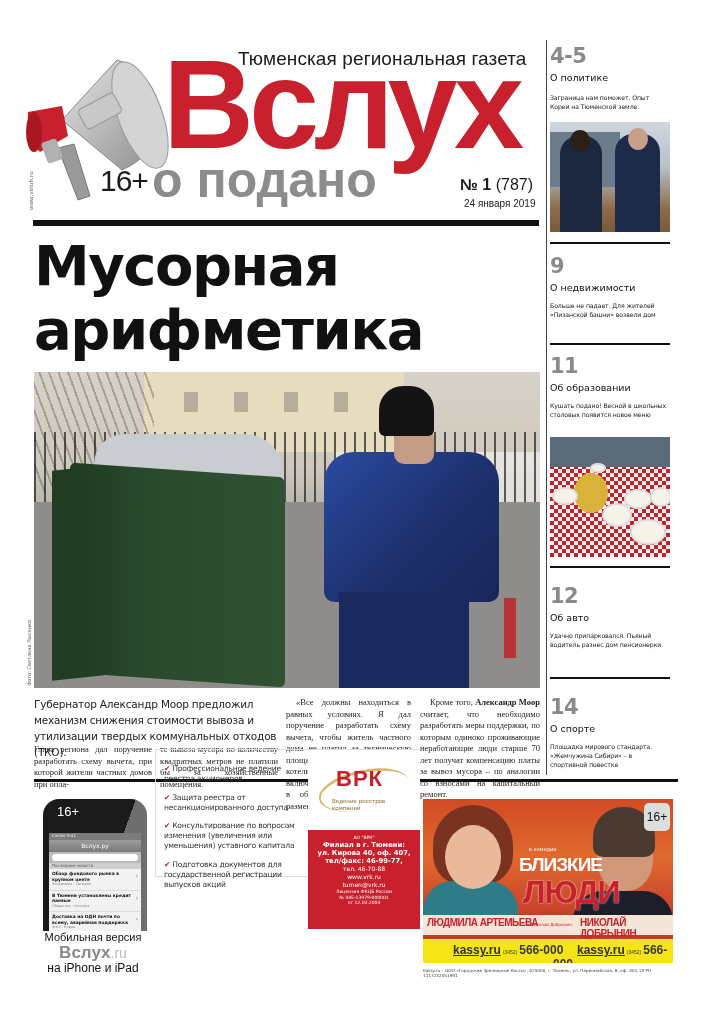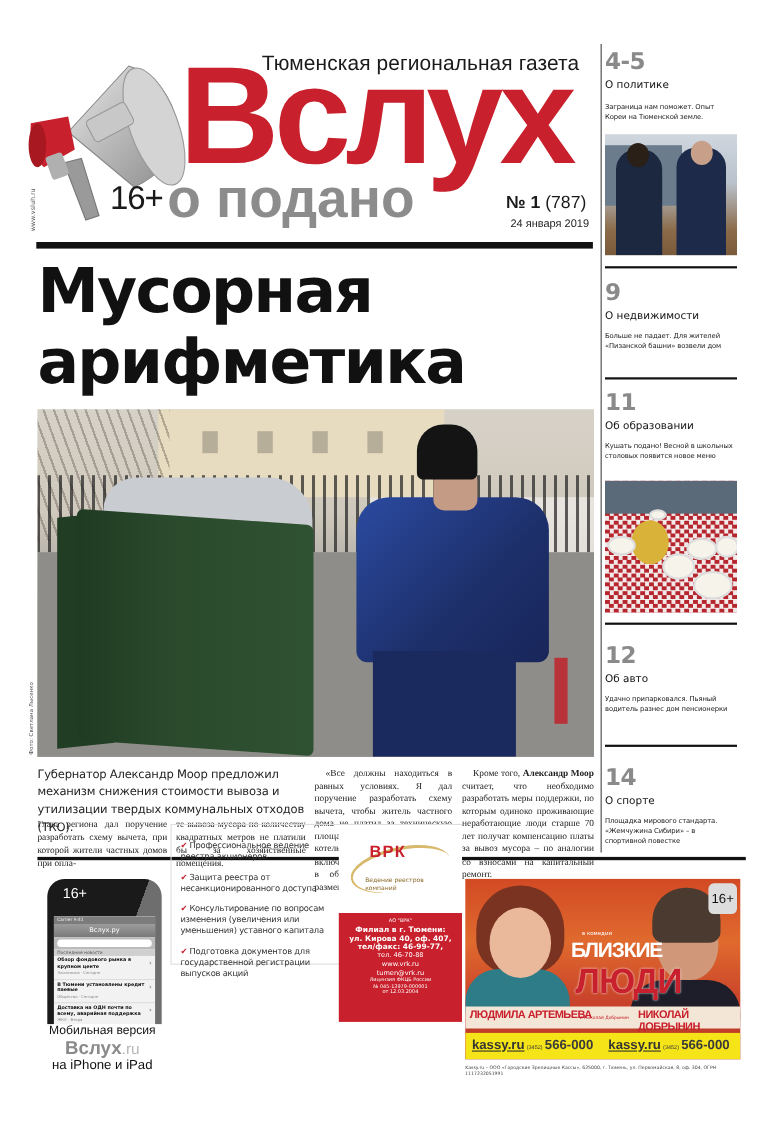--- a/index.html
+++ b/index.html
@@ -106,21 +106,21 @@
   .pc-brand { font-size: 17px; line-height: 18px; font-weight: bold; color: #8a8a8a; }
   .pc-brand span { font-weight: normal; color: #b8b8b8; font-size: 14px; }
   .pc-line3 { font-size: 12px; line-height: 13px; }
 
   .ad-vrk { position: absolute; left: 155px; top: 749px; width: 265px; height: 128px; border: 1px solid #ddd; padding-left: 40px; }
   .vrk-list { position: absolute; left: 8px; top: 14px; width: 142px; list-style: none; font-family: "DejaVu Sans", sans-serif; font-size: 7.6px; line-height: 10px; color: #333; }
   .vrk-list li { margin-bottom: 8.5px; letter-spacing: -0.2px; }
   .vrk-list .chk { color: #c8202c; font-weight: bold; margin-right: 2px; }
   .vrk-brand { position: absolute; left: 152px; top: 0; width: 112px; height: 80px; background: #fff; }
   .vrk-swoosh { position: absolute; left: 10px; top: 20px; width: 92px; height: 40px; border-radius: 50%; border-top: 3px solid #d8b86a; border-left: 2px solid #d8b86a; transform: rotate(-12deg); }
-  .vrk-logo { position: absolute; left: 28px; top: 16px; font-family: "Liberation Sans", sans-serif; font-weight: bold; font-size: 15px; color: #c8202c; letter-spacing: 1px; }
+  .vrk-logo { position: absolute; left: 28px; top: 16px; font-family: "Liberation Sans", sans-serif; font-weight: bold; font-size: 22px; color: #c8202c; letter-spacing: 1px; }
   .vrk-sub { position: absolute; left: 24px; top: 48px; width: 70px; font-size: 5.5px; line-height: 7px; color: #8a6a2a; }
   .vrk-red { position: absolute; left: 152px; top: 80px; width: 112px; height: 99px; background: #c8202c; color: #fff; text-align: center; font-family: "DejaVu Sans", sans-serif; padding-top: 5px; }
   .vrk-red .small { font-size: 4.5px; line-height: 6px; }
   .vrk-red .bold { font-size: 6.8px; line-height: 8px; font-weight: bold; }
   .vrk-red .norm { font-size: 6px; line-height: 8px; }
   .vrk-red .tiny { font-size: 4.5px; line-height: 5.5px; }
 
   .ad-concert { position: absolute; left: 423px; top: 799px; width: 250px; height: 164px; overflow: hidden;
     background: linear-gradient(180deg, #d24a24 0%, #e06a2e 35%, #c7402a 70%, #b83a28 100%); }
   .cc-woman-hair { position: absolute; left: 10px; top: 6px; width: 80px; height: 80px; border-radius: 40px 40px 30px 30px; background: #7a3320; }
@@ -136,21 +136,21 @@
   .cc-age { position: absolute; left: 221px; top: 4px; width: 26px; height: 28px; border-radius: 5px; background: #ddd; font-family: "Liberation Sans", sans-serif; font-size: 12px; line-height: 28px; text-align: center; color: #111; }
   .cc-genre { position: absolute; left: 106px; top: 47px; font-size: 5px; color: #fff; }
   .cc-title1 { position: absolute; left: 96px; top: 55px; font-family: "Liberation Sans", sans-serif; font-weight: bold; font-size: 19px; color: #fff; letter-spacing: -1px; }
   .cc-title2 { position: absolute; left: 100px; top: 76px; font-family: "Liberation Sans", sans-serif; font-weight: bold; font-size: 32px; line-height: 34px; color: #c8202c; letter-spacing: -1px; text-shadow: 0 0 2px #fff; }
   .cc-strip { position: absolute; left: 0; top: 116px; width: 250px; height: 20px; background: #f3e6d6; }
   .cc-name1 { position: absolute; left: 4px; top: 118px; font-family: "Liberation Sans", sans-serif; font-weight: bold; font-size: 10px; color: #c8202c; letter-spacing: -0.5px; }
   .cc-mid { position: absolute; left: 104px; top: 123px; font-size: 4px; color: #c8202c; }
   .cc-name2 { position: absolute; left: 157px; top: 118px; font-family: "Liberation Sans", sans-serif; font-weight: bold; font-size: 10px; color: #c8202c; letter-spacing: -0.5px; }
   .cc-ticket { position: absolute; left: 0; top: 140px; width: 250px; height: 24px; background: #f5e418; }
   .cc-t { position: absolute; top: 144px; font-family: "Liberation Sans", sans-serif; font-weight: bold; font-size: 12px; color: #3a3a3a; }
-  .cc-t u { color: #333; }
+  .cc-t u { color: #333; margin-left: 24px; }
   .cc-t small { font-size: 5px; font-weight: normal; margin: 0 2px; }
   .cc-fine { position: absolute; left: 423px; top: 968px; width: 255px; font-size: 4.2px; color: #444; font-family: "DejaVu Sans", sans-serif; }
 </style>
 </head>
 <body>
 
 <header class="masthead">
   <svg class="megaphone" viewBox="0 0 150 165">
     <defs>
       <linearGradient id="cone" x1="0" y1="0" x2="1" y2="1">

